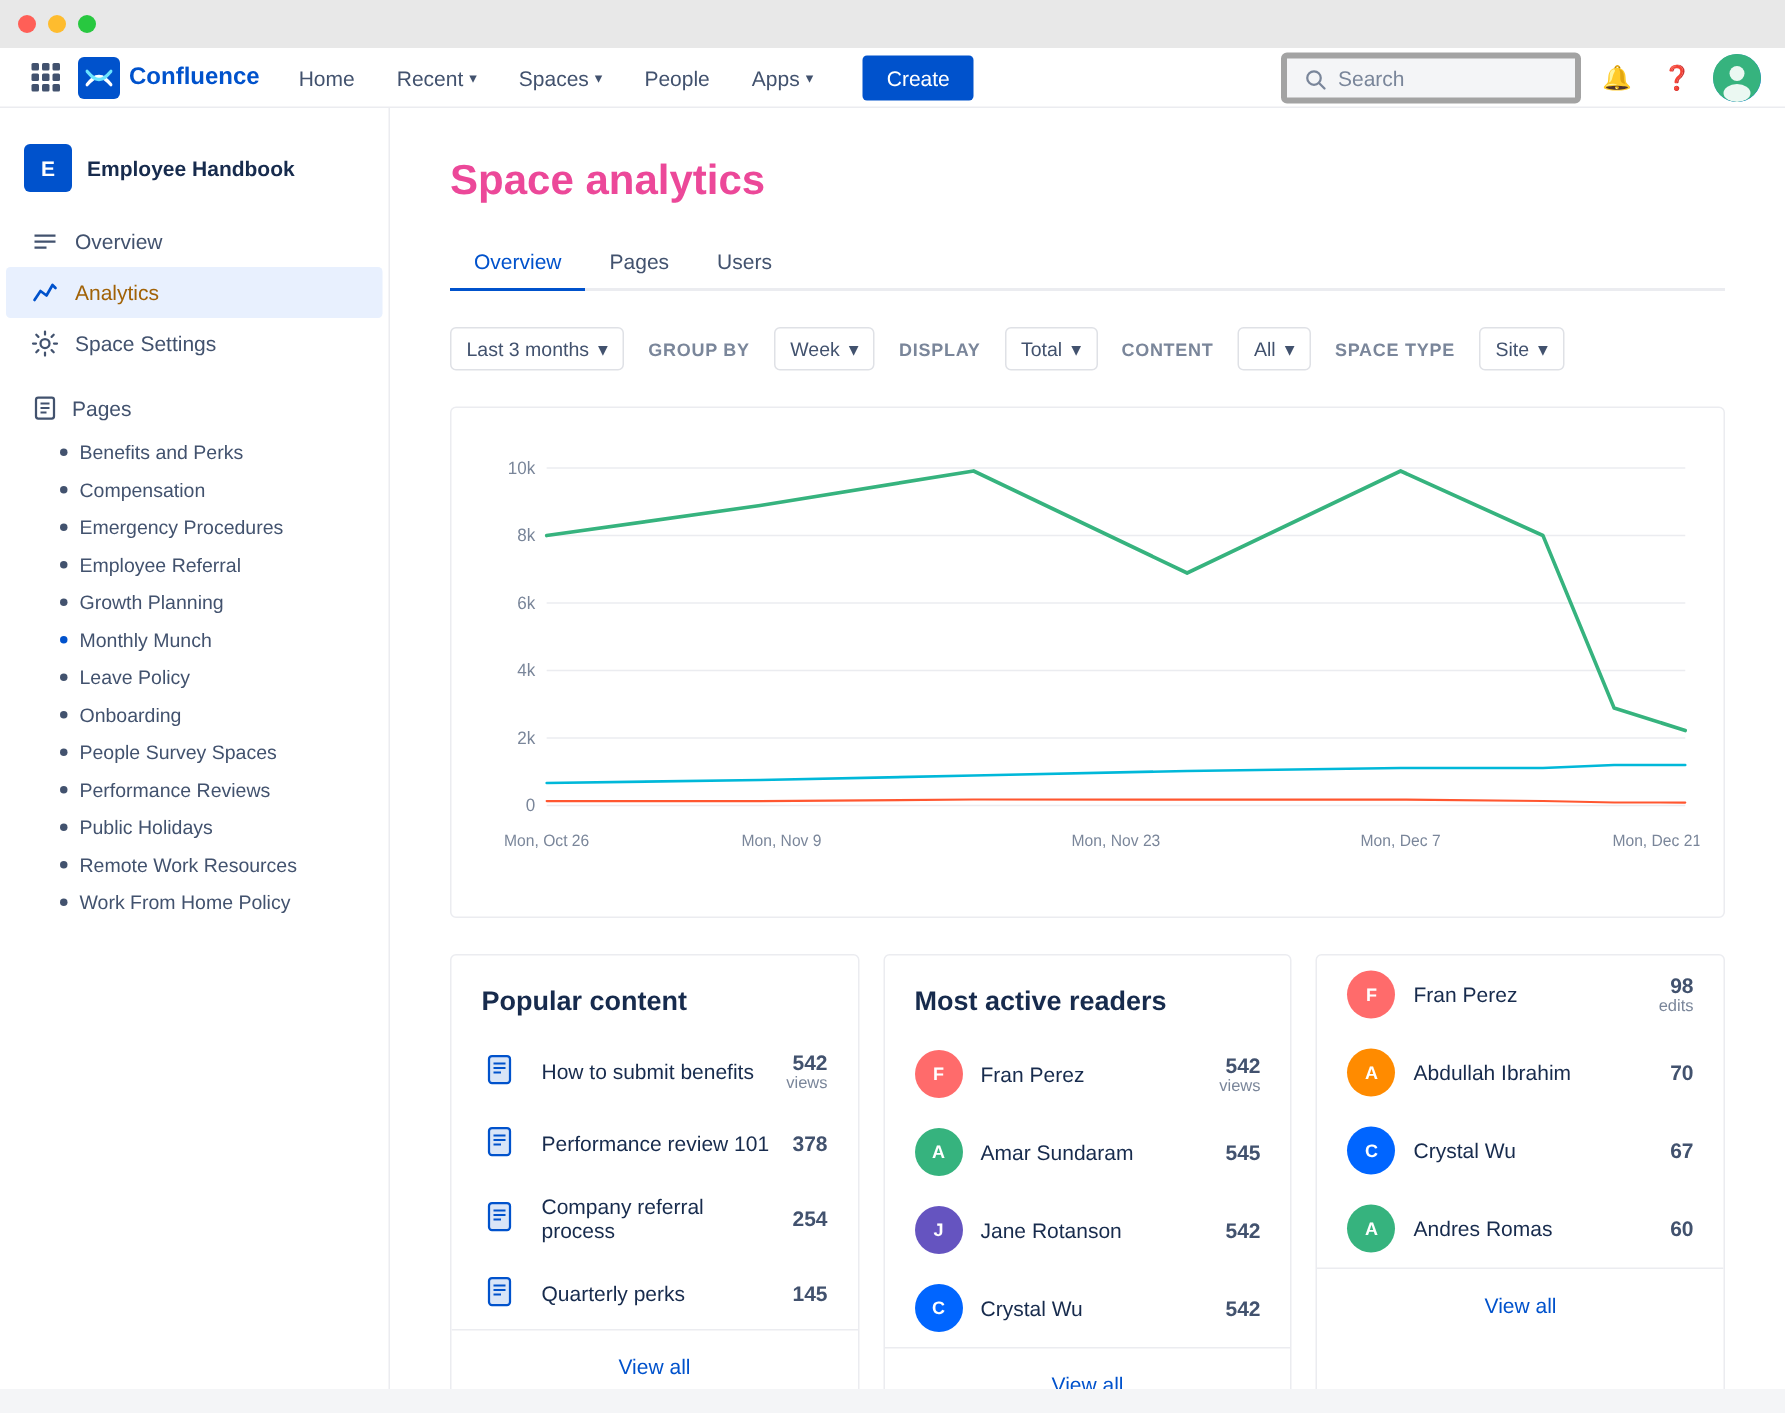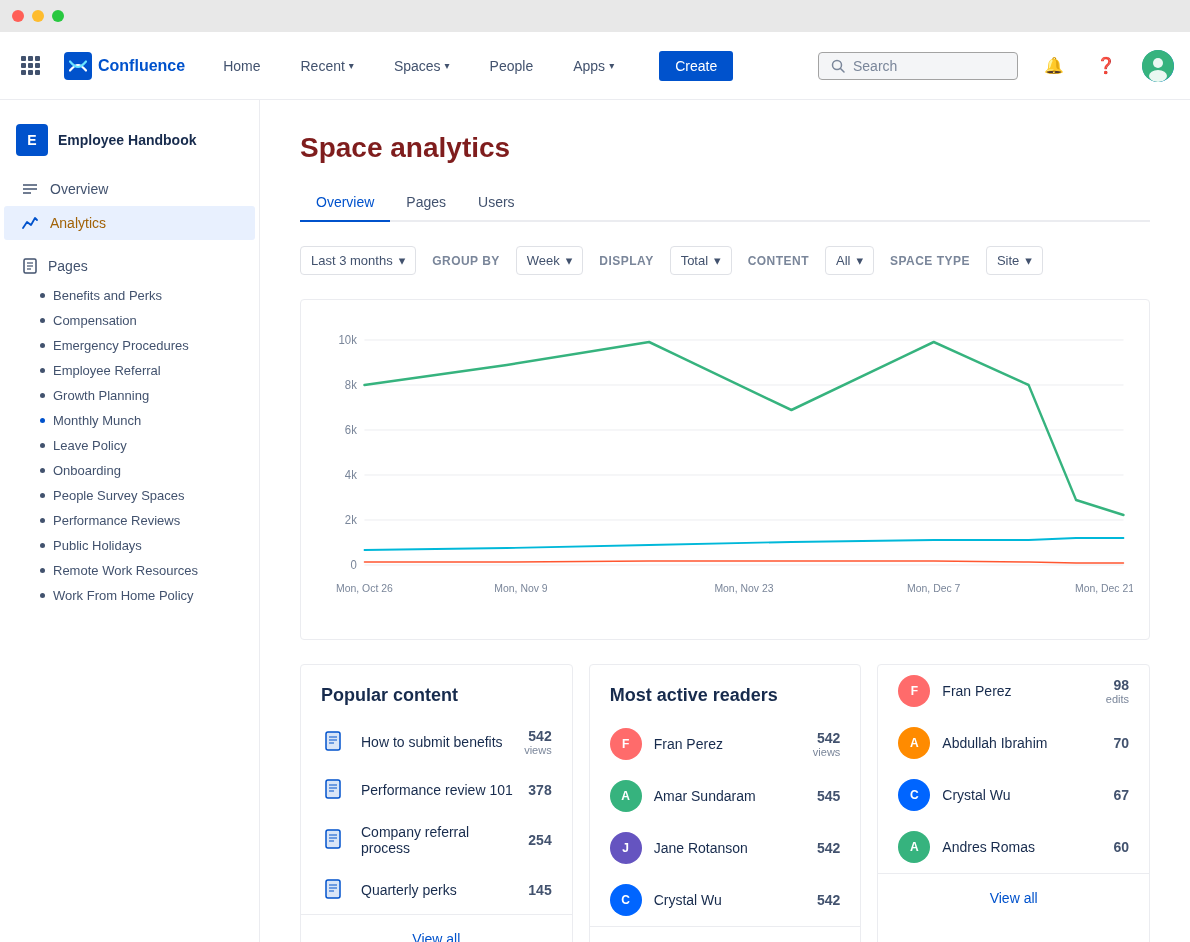--- a/index.html
+++ b/index.html
@@ -6,32 +6,32 @@
     body { font-family: -apple-system, BlinkMacSystemFont, 'Segoe UI', sans-serif; background: #f4f5f7; color: #172b4d; font-size: 14px; }
 
     
     .title-bar { background: #e8e8e8; height: 32px; display: flex; align-items: center; padding: 0 12px; gap: 8px; }
     .title-bar-dot { width: 12px; height: 12px; border-radius: 50%; }
     .dot-red { background: #ff5f57; }
     .dot-yellow { background: #febc2e; }
     .dot-green { background: #28c840; }
 
     
-    .topnav { background: #fff; height: 68px; display: flex; align-items: center; padding: 16px 16px; gap: 20px; border-bottom: 1px solid #ebecf0; position: relative; z-index: 10; }
+    .topnav { background: #fff; height: 40px; display: flex; align-items: center; padding: 16px 16px; gap: 8px; border-bottom: 1px solid #ebecf0; position: relative; z-index: 10; }
     .topnav-logo { display: flex; align-items: center; gap: 6px; margin-right: 8px; }
     .topnav-logo-icon { width: 28px; height: 28px; background: #0052cc; border-radius: 4px; display: flex; align-items: center; justify-content: center; }
     .topnav-logo-text { font-size: 16px; font-weight: 600; color: #0052cc; }
     .topnav-grid { display: flex; align-items: center; justify-content: center; width: 28px; height: 28px; cursor: pointer; }
     .grid-dots { display: grid; grid-template-columns: repeat(3,5px); gap: 2px; }
     .grid-dot { width: 5px; height: 5px; background: #42526e; border-radius: 1px; }
     .nav-item { padding: 6px 10px; border-radius: 3px; cursor: pointer; color: #42526e; font-size: 14px; display: flex; align-items: center; gap: 4px; }
     .nav-chevron { font-size: 10px; }
     .btn-create { background: #0052cc; color: #fff; border: none; border-radius: 3px; padding: 7px 16px; font-size: 14px; font-weight: 500; cursor: pointer; margin-left: 15px; }
     .nav-spacer { flex: 1; }
-    .search-box { display: flex; align-items: center; background: #f4f5f7; border: 1px solid #a3a3a3; border-radius: 4px; padding: 5px 12px; gap: 8px; width: 200px; cursor: pointer; }
+    .search-box { display: flex; align-items: flex-end; background: #f4f5f7; border: 4px solid #a3a3a3; border-radius: 4px; padding: 5px 12px; gap: 8px; width: 200px; cursor: pointer; }
     .search-text { color: #7a869a; font-size: 14px; }
     .nav-icon-btn { width: 32px; height: 32px; border-radius: 50%; display: flex; align-items: center; justify-content: center; cursor: pointer; color: #42526e; font-size: 16px; }
     .avatar { width: 32px; height: 32px; border-radius: 50%; background: linear-gradient(135deg, #36b37e, #0065ff); cursor: pointer; display: flex; align-items: center; justify-content: center; color: white; font-size: 12px; font-weight: bold; overflow: hidden; }
 
     
     .app-layout { display: flex; height: calc(942px - 32px - 56px); }
 
     
     .sidebar { width: 260px; background: #fff; border-right: 1px solid #ebecf0; overflow-y: auto; padding: 16px 0; flex-shrink: 0; }
     .sidebar-space { display: flex; align-items: center; gap: 10px; padding: 8px 16px 16px; }
@@ -42,21 +42,21 @@
     .sidebar-nav-icon { width: 20px; height: 20px; display: flex; align-items: center; justify-content: center; color: #42526e; font-size: 14px; flex-shrink: 0; }
     .sidebar-nav-item.active .sidebar-nav-icon { color: #0052cc; }
     .sidebar-pages-header { display: flex; align-items: center; gap: 8px; padding: 7px 16px; cursor: pointer; color: #42526e; font-size: 14px; margin: 0 4px; }
     .pages-actions { margin-left: auto; display: flex; align-items: center; gap: 4px; opacity: 0; }
     .page-link { display: flex; align-items: center; padding: 5px 16px 5px 40px; cursor: pointer; color: #42526e; font-size: 13px; }
     .page-dot { width: 5px; height: 5px; border-radius: 50%; background: #42526e; margin-right: 8px; flex-shrink: 0; }
     .page-dot.blue { background: #0052cc; }
 
     
     .main { flex: 1; overflow-y: auto; background: #fff; padding: 32px 40px; }
-    .page-title { font-size: 28px; font-weight: 700; color: #7f1d1d; margin-bottom: 20px; }
+    .page-title { font-size: 28px; font-weight: 700; color: #ec4899; margin-bottom: 20px; }
 
     
     .tabs { display: flex; border-bottom: 2px solid #ebecf0; margin-bottom: 24px; gap: 0; }
     .tab { padding: 10px 16px; cursor: pointer; font-size: 14px; color: #42526e; border-bottom: 2px solid transparent; margin-bottom: -2px; }
     .tab.active { color: #0052cc; border-bottom-color: #0052cc; font-weight: 500; }
 
     
     .filter-bar { display: flex; align-items: center; gap: 16px; margin-bottom: 24px; flex-wrap: wrap; }
     .filter-dropdown { display: flex; align-items: center; gap: 6px; padding: 6px 10px; border: 1px solid #dfe1e6; border-radius: 4px; cursor: pointer; font-size: 13px; color: #42526e; background: #fff; }
     .filter-label { font-size: 12px; color: #7a869a; font-weight: 600; text-transform: uppercase; letter-spacing: 0.04em; }
@@ -168,20 +168,29 @@
       <span>Overview</span>
     </div>
     <div class="sidebar-nav-item active">
       <span class="sidebar-nav-icon">
         <svg width="18" height="18" viewBox="0 0 18 18" fill="none">
             <polyline points="2,14 6,8 10,11 14,4 16,6" stroke="#0052cc" stroke-width="1.8" stroke-linecap="round" stroke-linejoin="round" fill="none"></polyline>
           </svg>
       </span>
       <span>Analytics</span>
     </div>
+    <div class="sidebar-nav-item">
+      <span class="sidebar-nav-icon">
+        <svg width="18" height="18" viewBox="0 0 18 18" fill="none">
+            <circle cx="9" cy="9" r="3" stroke="#42526e" stroke-width="1.5"></circle>
+            <path d="M9 1v2M9 15v2M1 9h2M15 9h2M3.2 3.2l1.4 1.4M13.4 13.4l1.4 1.4M3.2 14.8l1.4-1.4M13.4 4.6l1.4-1.4" stroke="#42526e" stroke-width="1.5" stroke-linecap="round"></path>
+          </svg>
+      </span>
+      <span>Space Settings</span>
+    </div>
 
     <div style="margin-top:8px;">
       <div class="sidebar-pages-header">
         <span class="sidebar-nav-icon">
           <svg width="18" height="18" viewBox="0 0 18 18" fill="none">
               <rect x="3" y="2" width="12" height="14" rx="1.5" stroke="#42526e" stroke-width="1.5"></rect>
               <line x1="6" y1="6" x2="12" y2="6" stroke="#42526e" stroke-width="1.2"></line>
               <line x1="6" y1="9" x2="12" y2="9" stroke="#42526e" stroke-width="1.2"></line>
               <line x1="6" y1="12" x2="10" y2="12" stroke="#42526e" stroke-width="1.2"></line>
             </svg>

